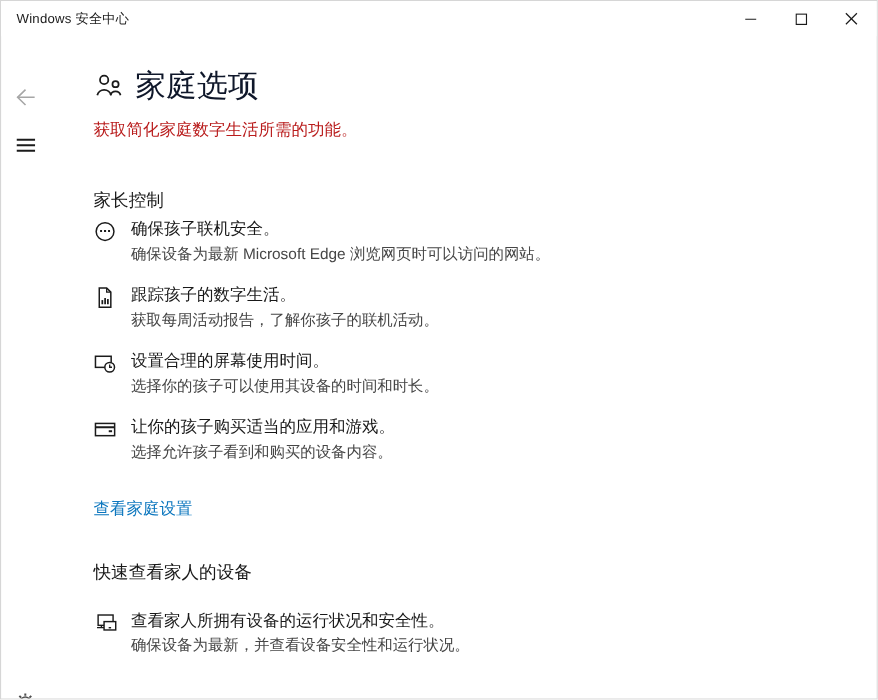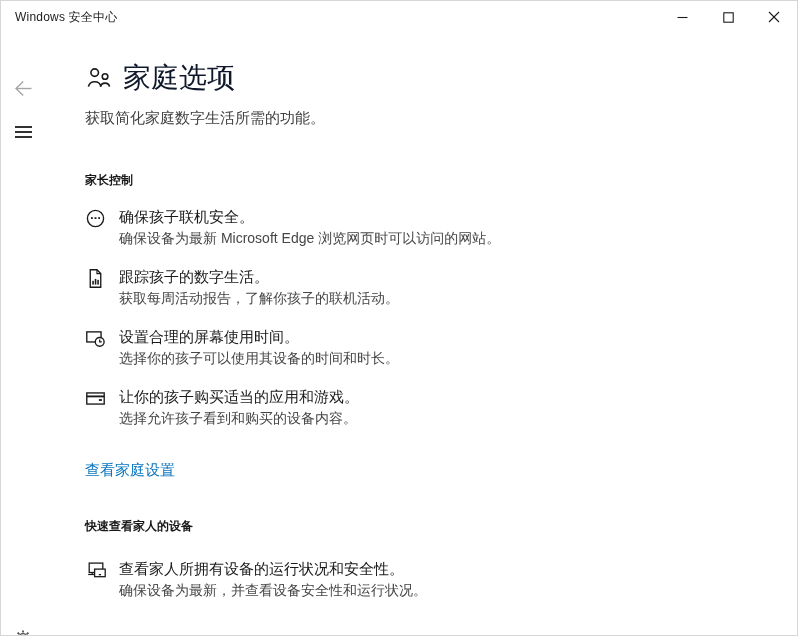--- a/index.html
+++ b/index.html
@@ -27,25 +27,25 @@
   .rail-btn{position:absolute;left:11px;width:22px;height:22px;
     display:flex;align-items:center;justify-content:center;}
   .rail-back{top:44px;}
   .rail-menu{top:88px;}
   .rail-gear{top:594px;}
   
   .content{position:absolute;left:84px;top:32px;width:640px;}
   .header-row{display:flex;align-items:center;margin-top:28px;}
   .header-row .page-icon{width:28px;height:28px;margin-right:10px;display:flex;}
   .page-title{font-size:28px;font-weight:400;color:#0f172a;line-height:34px;}
-  .page-subtitle{margin-top:14px;font-size:15px;color:#404040;}
-  .section-heading{font-size:12px;font-weight:700;color:#191919;}
+  .page-subtitle{margin-top:14px;font-size:15px;color:#b91c1c;}
+  .section-heading{font-size:16px;font-weight:400;color:#191919;}
   .heading-1{margin-top:44px;}
   .heading-2{margin-top:38px;}
-  .items{margin-top:18px;}
+  .items{margin-top:6px;}
   .item{display:flex;align-items:flex-start;margin-bottom:18px;}
   .item-icon{width:22px;height:22px;margin-right:12px;flex:0 0 22px;display:flex;margin-top:1px;}
   .item-title{font-size:15px;color:#191919;line-height:20px;}
   .item-desc{font-size:14px;color:#464646;line-height:21px;margin-top:1px;}
   .link{display:inline-block;font-size:15px;color:#0b76be;text-decoration:none;cursor:pointer;}
   .link-1{margin-top:14px;}
   .item-last{margin-top:24px;margin-bottom:0;}
   svg{display:block;}
 </style>
 </head>

